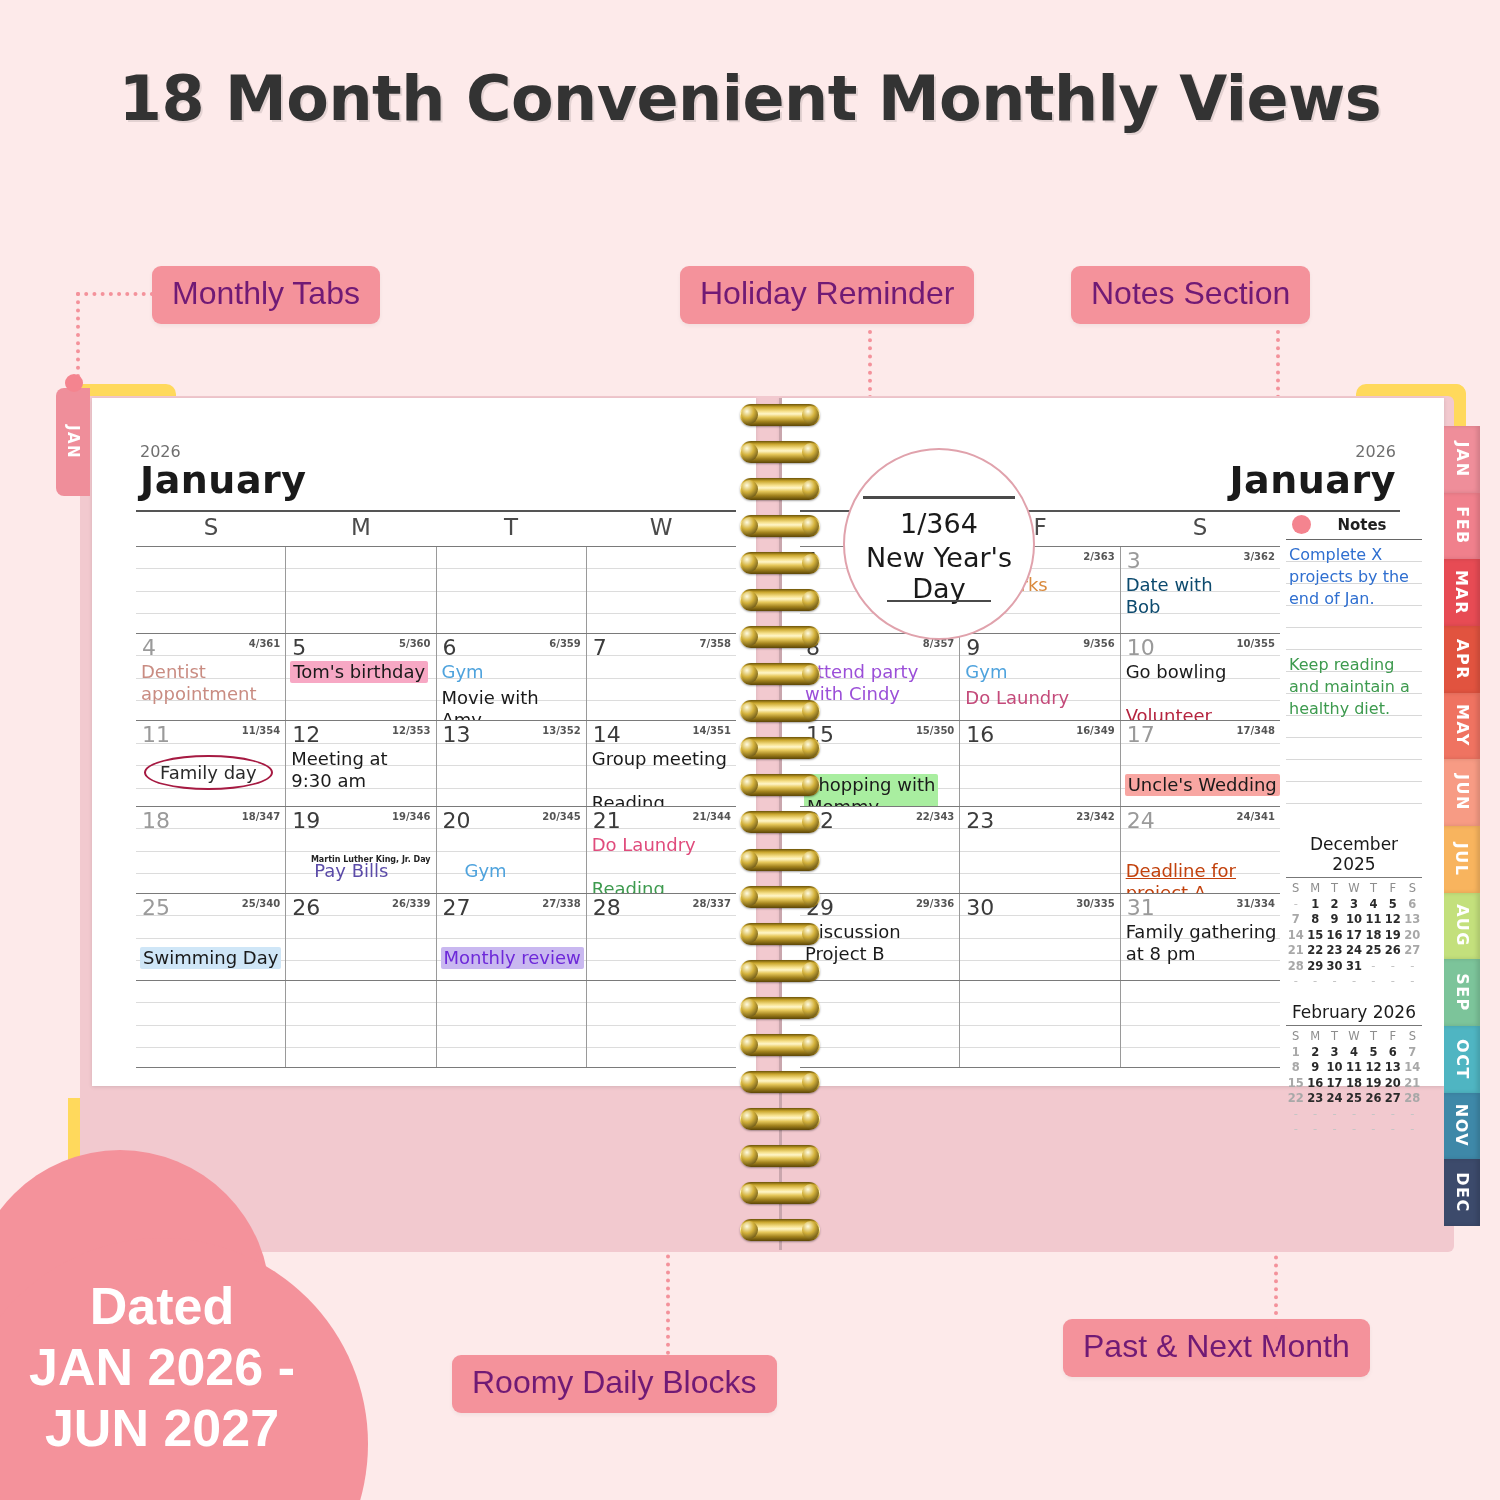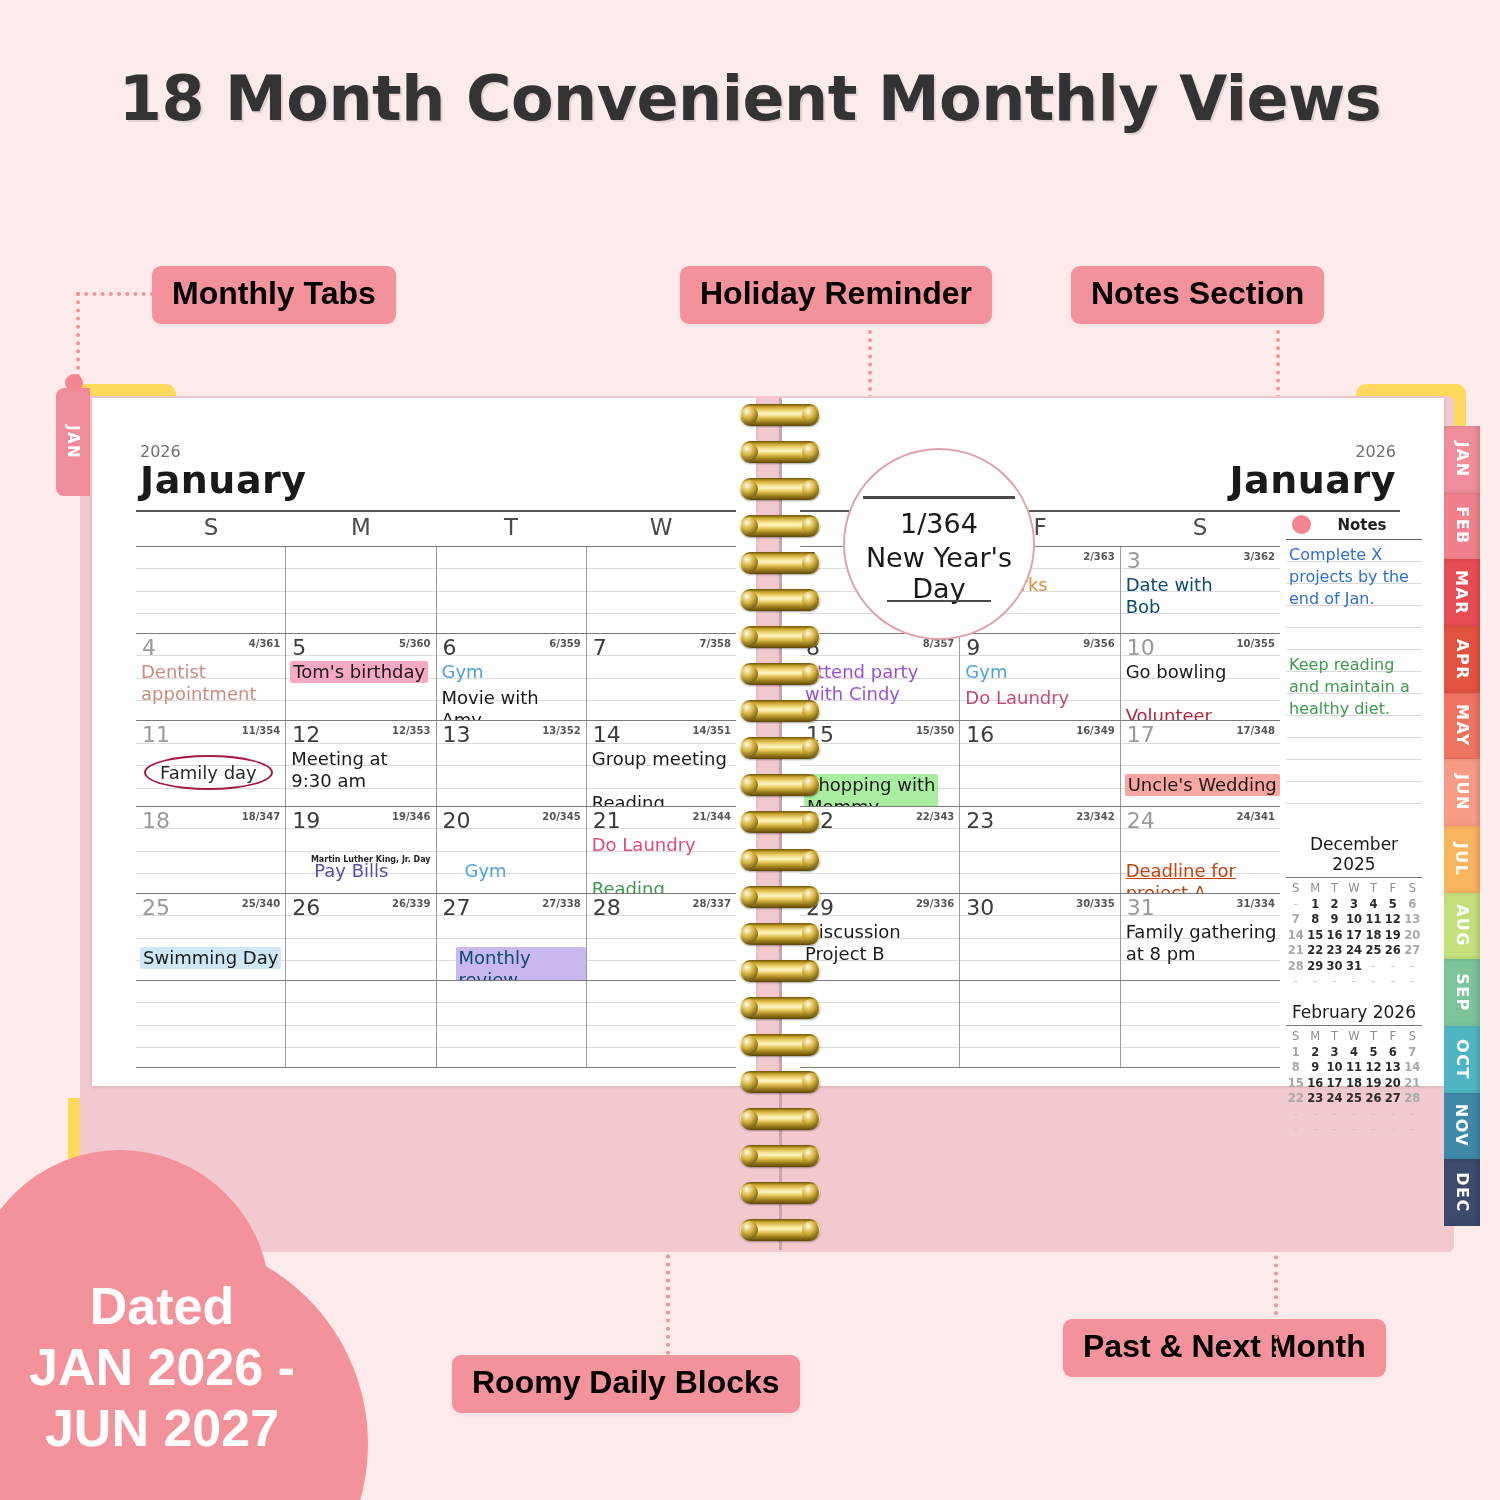--- a/index.html
+++ b/index.html
@@ -23,28 +23,27 @@
   #subtitle {
     font-size: 39px; color: #333333; margin-top: 22px;
     font-family: "Liberation Sans", sans-serif;
     text-shadow: 1px 1px 0 rgba(0,0,0,0.07);
   }
 
   
   .pill {
     position: absolute;
     background: #f4929b;
-    color: #000000;
+    color: #701a75;
     border-radius: 9px;
     font-size: 32px;
     padding: 9px 20px 12px 20px;
     white-space: nowrap;
     text-align: center;
     box-shadow: 0 2px 4px rgba(0,0,0,0.05);
-    font-weight: bold;
   }
   #pill-monthly-tabs   { left: 152px;  top: 266px; }
   #pill-holiday        { left: 680px;  top: 266px; }
   #pill-notes          { left: 1071px; top: 266px; }
   #pill-roomy          { left: 452px;  top: 1355px; }
   #pill-pastnext       { left: 1063px; top: 1319px; }
 
   
   .dotted-v {
     position: absolute;
@@ -524,21 +523,21 @@
             </div>
             <div class="day">
               <div class="rules"></div>
               <div class="daynum">26</div>
               <div class="doy">26/339</div>
             </div>
             <div class="day">
               <div class="rules"></div>
               <div class="daynum">27</div>
               <div class="doy">27/338</div>
-              <div class="note hl t2" style="color: #0c4a6e; background: rgb(201, 184, 240); margin-left: 15px;">Monthly review</div>
+              <div class="note hl t2" style="color: #6d28d9; background: rgb(201, 184, 240);">Monthly review</div>
             </div>
             <div class="day">
               <div class="rules"></div>
               <div class="daynum">28</div>
               <div class="doy">28/337</div>
             </div>
           </div>
           <div class="week">
             <div class="day weekend">
               <div class="rules"></div>

